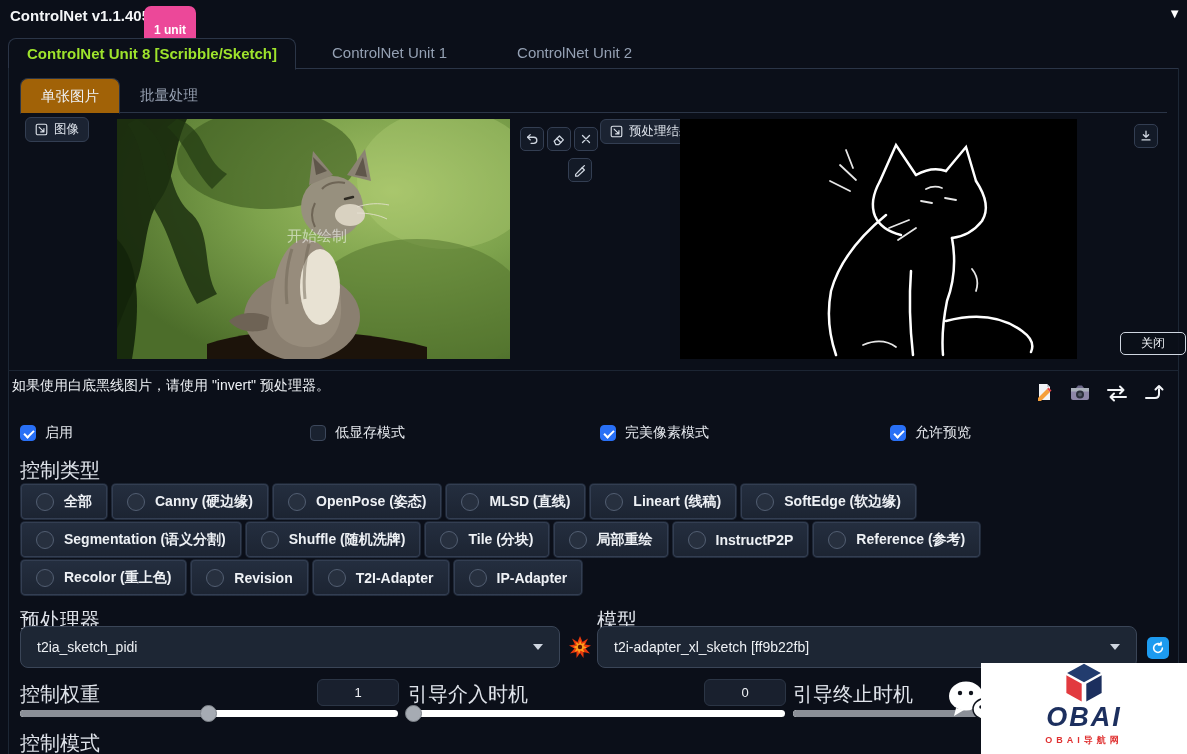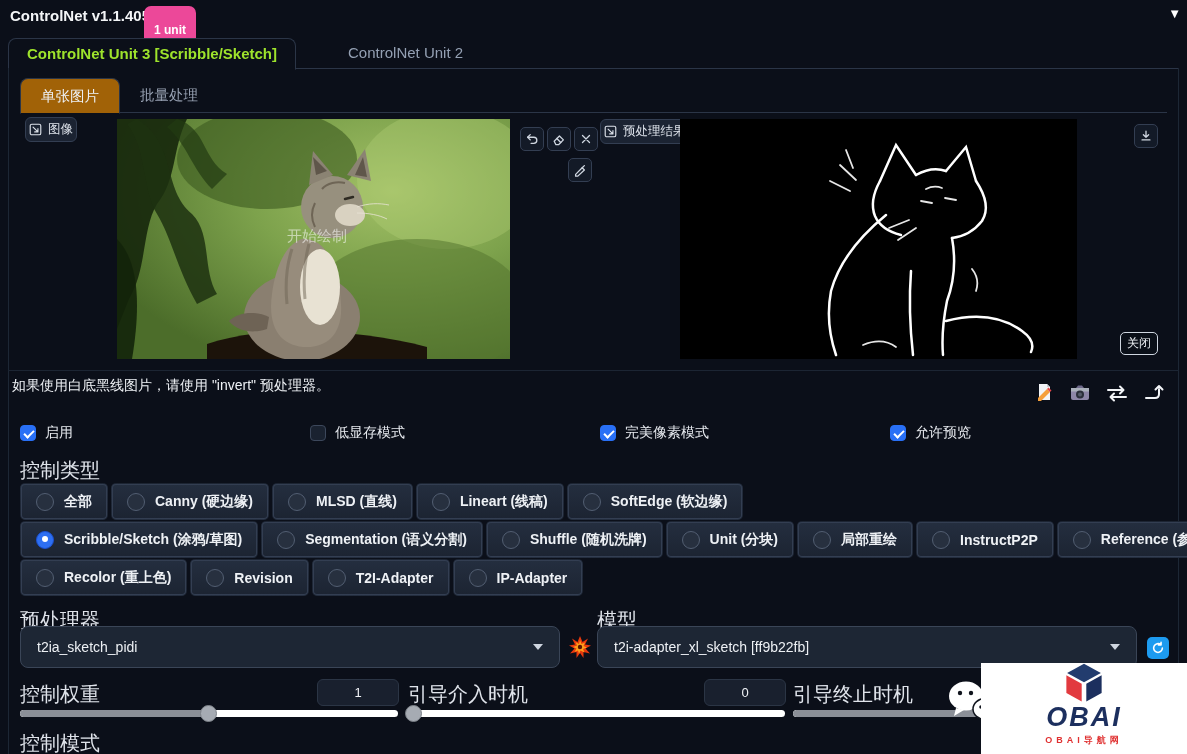--- a/index.html
+++ b/index.html
@@ -20,29 +20,29 @@
   .panel{position:absolute;left:8px;right:8px;top:68px;bottom:0;
          border-left:1px solid #1d2735;border-right:1px solid #1d2735;}
   
   .subtabs{position:absolute;left:20px;top:78px;width:1147px;height:34px;display:flex;
            border-bottom:1px solid #2b3547;}
   .stab{height:34px;line-height:34px;padding:0 20px;font-size:14.5px;color:#98a2b3;}
   .stab.active{border:1px solid #2b3547;border-bottom:1px solid #0b0f19;border-radius:8px 8px 0 0;
                color:#eef1f5;background:#a16207;margin-bottom:-1px;}
   
   .minilabel{position:absolute;display:flex;align-items:center;gap:6px;background:#1b2332;
-             border:1px solid #333e52;border-radius:6px;padding:3px 3px;font-size:12.5px;color:#dde2ea;}
+             border:1px solid #333e52;border-radius:6px;padding:3px 9px;font-size:12.5px;color:#dde2ea;}
   .imgbox{position:absolute;overflow:hidden;}
   .canvas-hint{position:absolute;left:170px;top:108px;font-size:15px;color:rgba(255,255,255,.55);}
   .tools{position:absolute;display:flex;gap:3px;}
   .tbtn{width:22px;height:22px;background:#131a27;border:1px solid #333e52;border-radius:5px;
         display:flex;align-items:center;justify-content:center;}
   .tbtn svg{stroke:#cfd6e0;fill:none;stroke-width:1.5;stroke-linecap:round;stroke-linejoin:round;}
   .closebtn{position:absolute;left:1120px;top:332px;background:rgba(11,15,25,.85);color:#eef1f5;
-            border:1px solid #cfd6e0;border-radius:5px;font-size:12px;padding:2px 6px;}
+            border:1px solid #cfd6e0;border-radius:5px;font-size:12px;padding:2px 20px;}
   .sep{position:absolute;left:8px;right:8px;top:370px;border-top:1px solid #1c2533;}
   .hint{position:absolute;left:12px;top:377px;font-size:14px;color:#eef1f5;}
   .hinticons{position:absolute;right:22px;top:382px;display:flex;gap:14px;align-items:center;}
   
   .cb{position:absolute;top:424px;display:flex;align-items:center;gap:9px;font-size:14px;color:#e8ebf0;}
   .cbox{width:16px;height:16px;border-radius:4px;background:#1a2230;border:1.5px solid #3c475b;
         position:relative;box-sizing:border-box;}
   .cbox.checked{background:#2970f6;border-color:#2970f6;}
   .cbox.checked::after{content:"";position:absolute;left:4.5px;top:1.5px;width:4px;height:8px;
         border-right:2px solid #fff;border-bottom:2px solid #fff;transform:rotate(45deg);}
@@ -85,21 +85,22 @@
 </head>
 <body>
 
 <div class="app">
 
   <div class="hdr-title">ControlNet v1.1.405</div>
   <div class="badge">1 unit</div>
   <div class="collapse">▼</div>
 
   <div class="tabbar">
-    <div class="tab active">ControlNet Unit 3 [Scribble/Sketch]</div>
+    <div class="tab active">ControlNet Unit 8 [Scribble/Sketch]</div>
+    <div class="tab t1">ControlNet Unit 1</div>
     <div class="tab t2">ControlNet Unit 2</div>
   </div>
   <div class="panel"></div>
 
   <div class="subtabs">
     <div class="stab active">单张图片</div>
     <div class="stab">批量处理</div>
   </div>
 
   <div class="minilabel" style="left:25px;top:117px;">
@@ -281,48 +282,48 @@
     <div class="chip">
         <span class="radio"></span>
         <span>全部</span>
       </div>
     <div class="chip">
         <span class="radio"></span>
         <span>Canny (硬边缘)</span>
       </div>
     <div class="chip">
         <span class="radio"></span>
+        <span>OpenPose (姿态)</span>
+      </div>
+    <div class="chip">
+        <span class="radio"></span>
         <span>MLSD (直线)</span>
       </div>
     <div class="chip">
         <span class="radio"></span>
         <span>Lineart (线稿)</span>
       </div>
     <div class="chip">
         <span class="radio"></span>
         <span>SoftEdge (软边缘)</span>
       </div>
   </div>
 
   <div class="chips" style="top:521px;">
     <div class="chip">
-        <span class="radio sel"></span>
-        <span>Scribble/Sketch (涂鸦/草图)</span>
-      </div>
-    <div class="chip">
         <span class="radio"></span>
         <span>Segmentation (语义分割)</span>
       </div>
     <div class="chip">
         <span class="radio"></span>
         <span>Shuffle (随机洗牌)</span>
       </div>
     <div class="chip">
         <span class="radio"></span>
-        <span>Unit (分块)</span>
+        <span>Tile (分块)</span>
       </div>
     <div class="chip">
         <span class="radio"></span>
         <span>局部重绘</span>
       </div>
     <div class="chip">
         <span class="radio"></span>
         <span>InstructP2P</span>
       </div>
     <div class="chip">

